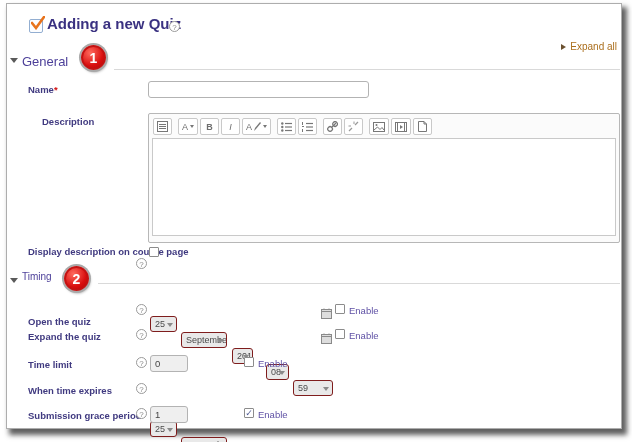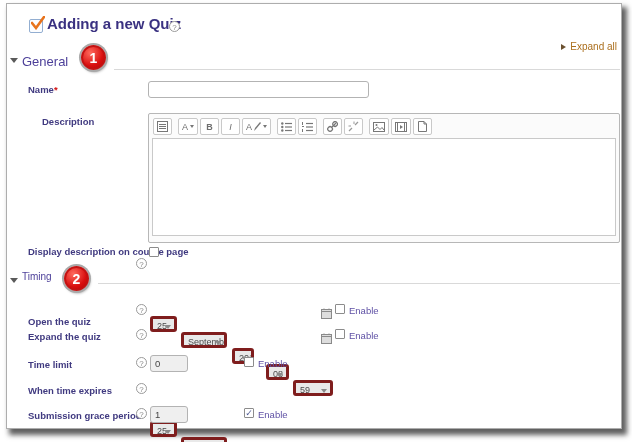--- a/index.html
+++ b/index.html
@@ -24,21 +24,21 @@
     display:flex;align-items:center;justify-content:center;
     background:radial-gradient(circle at 35% 28%,#ff6a5e,#d90f0f 62%,#b50404);
     border:2px solid #c21212;box-shadow:0 0 0 2px #a9a9a9,1px 2px 3px rgba(0,0,0,.45);box-sizing:border-box;}
   .secline{height:1px;background:#d9d9d9;}
   
   .lbl{font-size:9.5px;font-weight:bold;color:#403a80;white-space:nowrap;}
   .req{color:#d20f0f;}
   .inp{box-sizing:border-box;border:1px solid #b3b3b3;border-radius:3px;background:#fff;height:17px;
     font-size:9.5px;color:#444;padding:0 4px;line-height:15px;}
   .inp.gray{background:#efefef;}
-  .sel{box-sizing:border-box;position:relative;border:3px solid #7f1d1d;border-radius:3px;height:16px;
+  .sel{box-sizing:border-box;position:relative;border:1px solid #7f1d1d;border-radius:3px;height:16px;
     font-size:9px;color:#4a4a4a;padding:2px 12px 0 4px;background:#fff;white-space:nowrap;overflow:hidden;}
   .sel.dis{background:#e9e9e9;}
   .sel .chev{position:absolute;right:3px;top:6px;width:0;height:0;
     border-left:3px solid transparent;border-right:3px solid transparent;border-top:4px solid #8a8a8a;}
   .chk{box-sizing:border-box;width:10px;height:10px;border:1px solid #8c8c8c;background:#fff;border-radius:1px;
     font-size:9px;line-height:8px;text-align:center;color:#4f5b93;}
   .enable{font-size:9.5px;color:#5f51a5;white-space:nowrap;}
   
   .editor{box-sizing:border-box;border:1px solid #b7b7b7;border-radius:2px;background:#fbfbfb;}
   .ed-toolbar{display:flex;gap:6px;padding:4px 4px 3px 4px;align-items:center;}

